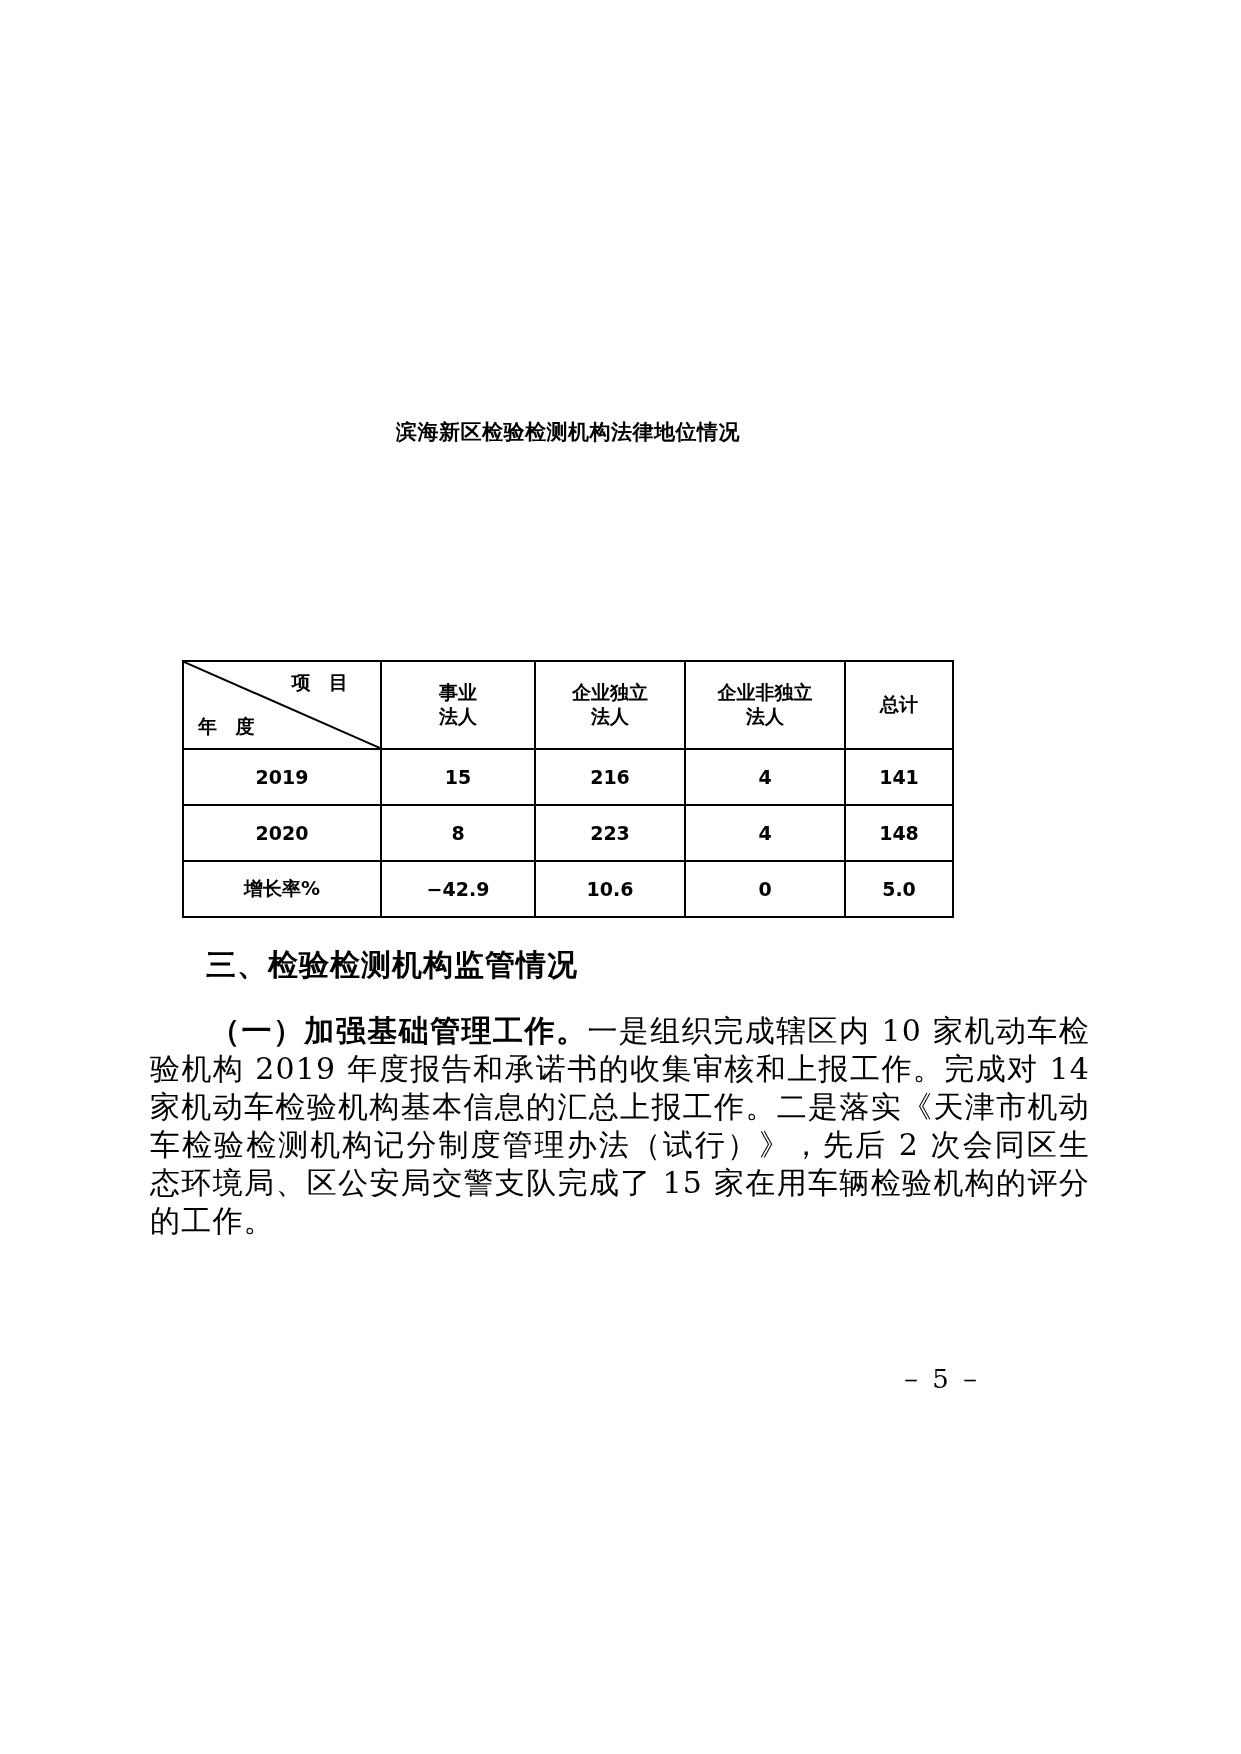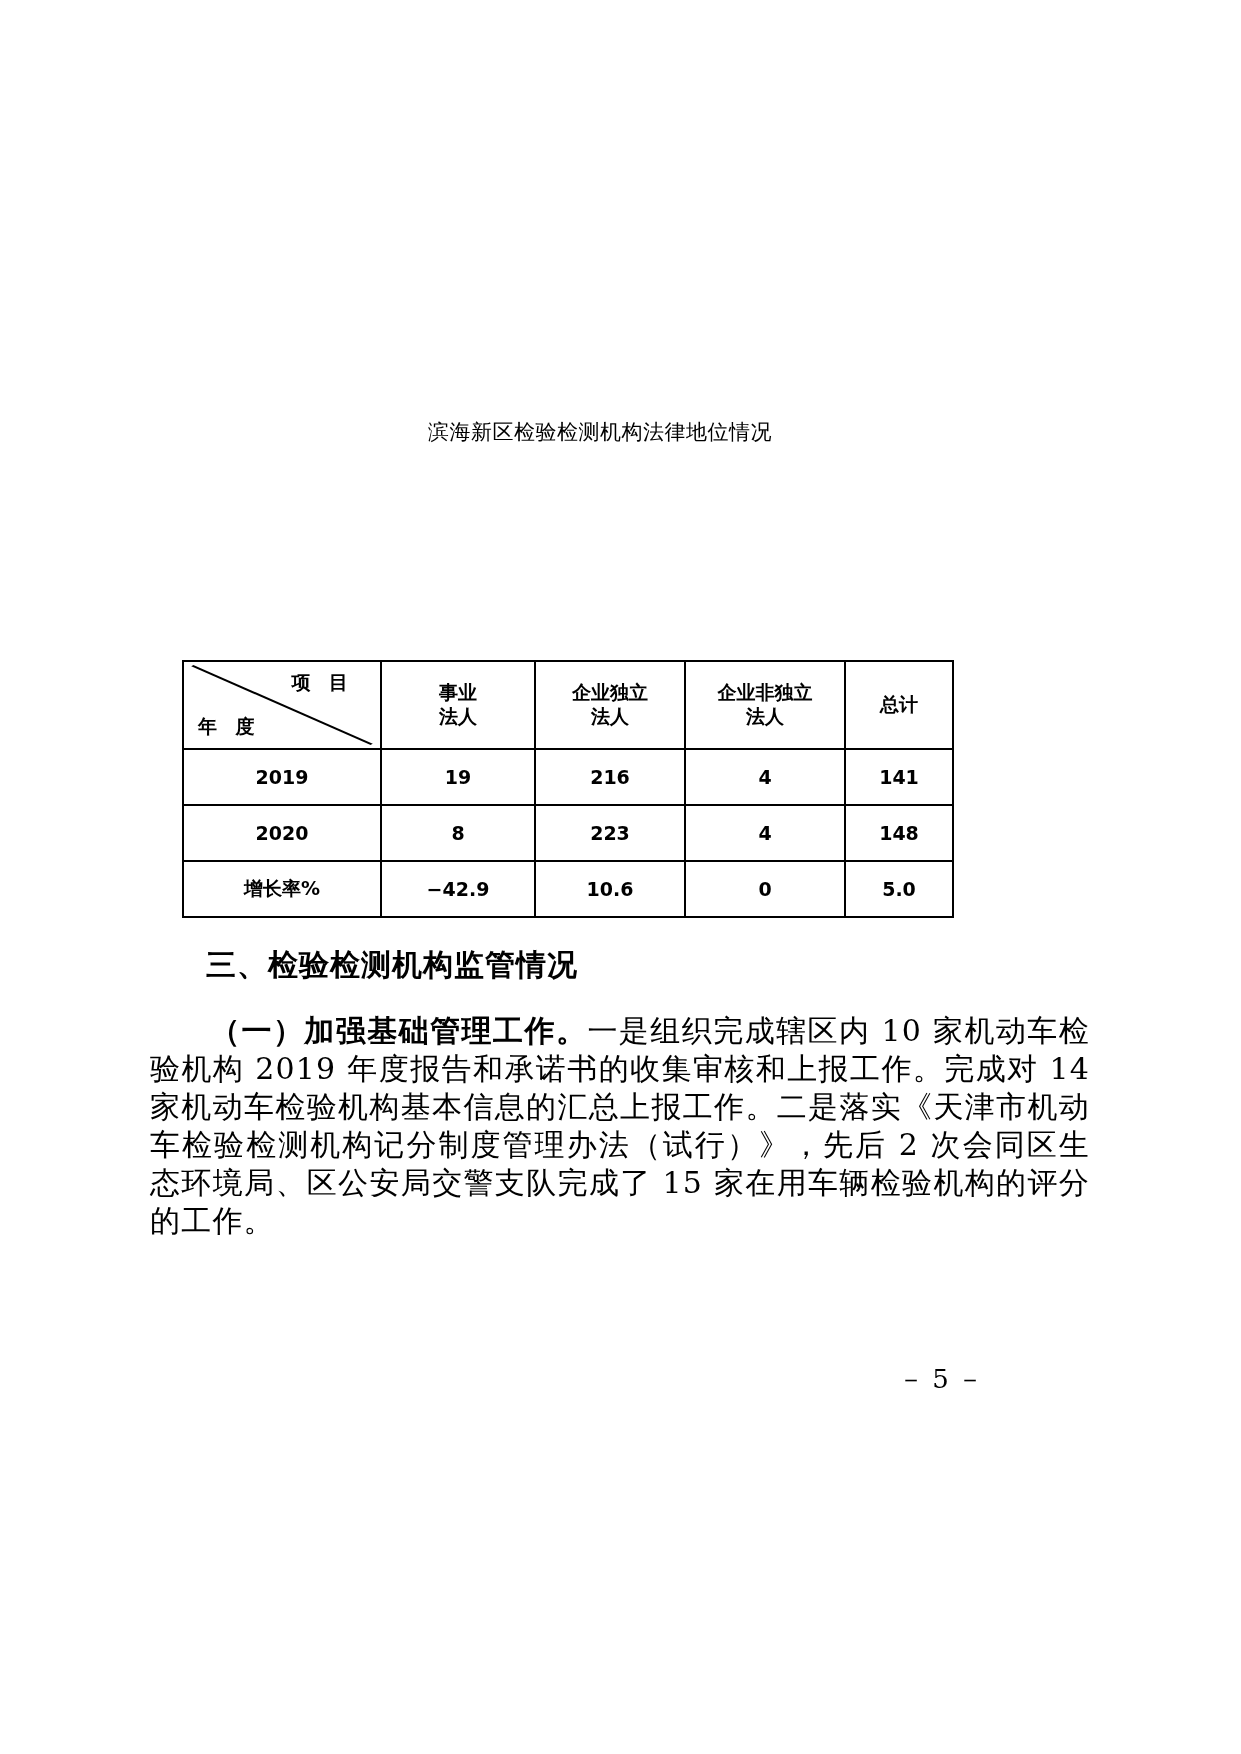--- a/index.html
+++ b/index.html
@@ -23,24 +23,23 @@
   }
 
   
   .doc-subtitle {
     position: absolute;
     left: 0;
     top: 418px;
     width: 1136px;
     text-align: center;
     font-family: "DejaVu Sans", sans-serif;
-    font-weight: normal;
+    font-weight: bold;
     font-size: 21px;
     letter-spacing: 0.5px;
-    padding-left: 32px;
   }
 
   
   .table-caption {
     position: absolute;
     left: 0;
     top: 608px;
     width: 1241px;
     text-align: center;
     font-family: "DejaVu Sans", sans-serif;
@@ -154,21 +153,21 @@
 
 <div class="page">
 
   <div class="doc-subtitle">滨海新区检验检测机构法律地位情况</div>
 
 
   <div class="table-wrap">
     <table class="data">
       <tbody>
           <tr class="head">
-        <td class="corner-cell" style="width:196px;border-radius:18px;">
+        <td class="corner-cell" style="width:196px;">
           <svg class="diag" viewBox="0 0 196 86" preserveAspectRatio="none">
             <line x1="0" y1="0" x2="196" y2="86" stroke="#000" stroke-width="2"></line>
           </svg>
           <span class="lbl-item">项 目</span>
           <span class="lbl-year">年 度</span>
         </td>
         <td style="width:152px;">
           <div class="twoline">
             <div>事业</div>
             <div>法人</div>
@@ -186,21 +185,21 @@
             <div>法人</div>
           </div>
         </td>
         <td style="width:106px;">
           <div>总计</div>
         </td>
       </tr>
 
       <tr>
         <td>2019</td>
-        <td>19</td>
+        <td>15</td>
         <td>216</td>
         <td>4</td>
         <td>141</td>
       </tr>
 
       <tr>
         <td>2020</td>
         <td>8</td>
         <td>223</td>
         <td>4</td>

